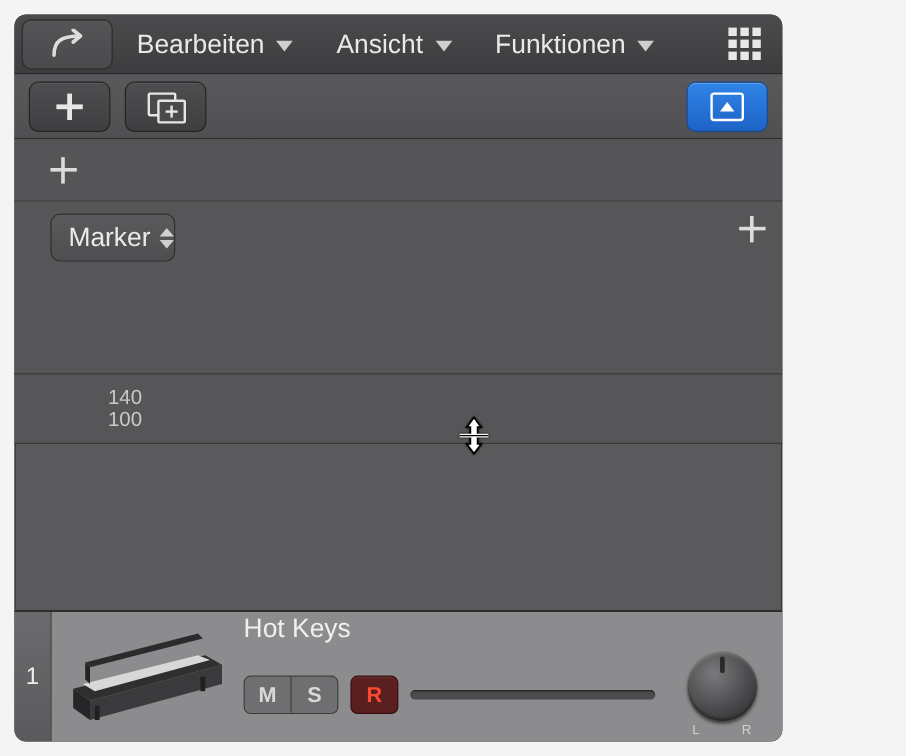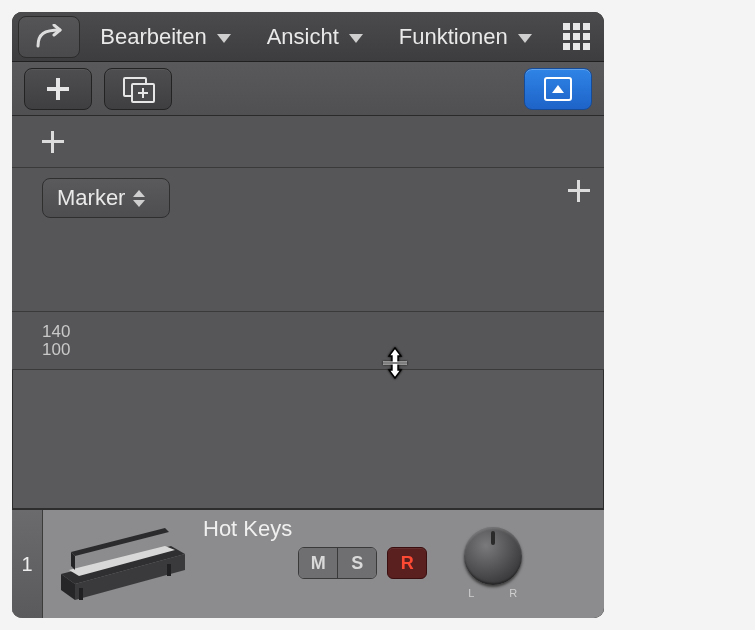--- a/index.html
+++ b/index.html
@@ -5,21 +5,21 @@
   html,body{margin:0;padding:0;background:#eee;}
   body{
     width:755px;height:630px;
     font-family:-apple-system,"Helvetica Neue",Arial,sans-serif;
     color:#eaeaea;
     background:#f4f4f4;
     box-sizing:border-box;
     padding:12px;
   }
   .window{
-    width:592px;height:606px;
+    width:640px;height:606px;
     background:#5a5a5c;
     border-radius:10px;
     overflow:hidden;
     position:relative;
     box-shadow:inset 0 0 0 1px #2d2d2d;
   }
 
   
   .menubar{
     height:50px;
@@ -100,35 +100,35 @@
   }
   .grow.hdr{height:52px;background:#555557;}
   .grow .title{flex:1;}
   .grow .row-plus{position:relative;width:22px;height:22px;}
   .grow .row-plus::before,.grow .row-plus::after{content:"";position:absolute;background:#dcdcdc;}
   .grow .row-plus::before{left:9px;top:0;width:3px;height:22px;}
   .grow .row-plus::after{top:9px;left:0;height:3px;width:22px;}
 
   .marker-area{height:144px;background:#565658;border-bottom:1px solid #3a3a3b;padding:10px 14px 0 30px;box-sizing:border-box;position:relative;display:flex;align-items:flex-start;}
   .marker-popup{
-    height:38px;padding:0 24px 0 14px;
+    height:38px;padding:0 0 0 14px;
     background:linear-gradient(#5a5a5c,#4e4e50);
     border:1px solid #2f2f30;border-radius:8px;
     display:flex;align-items:center;gap:8px;font-size:22px;
   }
   .marker-popup .carets{display:flex;flex-direction:column;gap:3px;}
   .marker-popup .carets .up{width:0;height:0;border-left:6px solid transparent;border-right:6px solid transparent;border-bottom:7px solid #cfcfcf;}
   .marker-popup .carets .down{width:0;height:0;border-left:6px solid transparent;border-right:6px solid transparent;border-top:7px solid #cfcfcf;}
   .marker-area .row-plus{position:absolute;top:12px;right:14px;width:22px;height:22px;}
   .marker-area .row-plus::before,.marker-area .row-plus::after{content:"";position:absolute;background:#dcdcdc;}
   .marker-area .row-plus::before{left:9px;top:0;width:3px;height:22px;}
   .marker-area .row-plus::after{top:9px;left:0;height:3px;width:22px;}
 
   .tempo-row{height:58px;padding-right:10px;}
-  .tempo-vals{display:flex;flex-direction:column;align-items:flex-end;font-size:17px;line-height:18px;color:#c9c9c9;font-feature-settings:"tnum";}
+  .tempo-vals{display:flex;flex-direction:column;align-items:flex-end;font-size:17px;line-height:18px;color:#c9c9c9;font-feature-settings:"tnum";margin-left:48px;}
 
   
   .resize-cursor{
     position:absolute;left:368px;top:334px;width:30px;height:34px;
     pointer-events:none;
   }
   .resize-cursor svg{filter:drop-shadow(0 0 1px #000);}
 
   
   .track{
@@ -140,21 +140,21 @@
   .track .index{
     width:30px;display:flex;align-items:center;justify-content:center;
     color:#eee;font-size:20px;
     background:linear-gradient(#6b6b6d,#5a5a5c);
     border-right:1px solid #3c3c3d;
   }
   .track .icon-cell{
     width:160px;display:flex;align-items:center;justify-content:center;
   }
   .piano{position:relative;width:132px;height:84px;}
-  .track .body{flex:1;display:flex;flex-direction:row;gap:6px;padding:6px 4px 8px 0;}
+  .track .body{flex:1;display:flex;flex-direction:column;justify-content:center;gap:6px;padding:6px 4px 8px 0;}
   .track .name{font-size:22px;color:#f0f0f0;}
   .track .controls{display:flex;align-items:center;gap:10px;}
   .ms-group{display:flex;border-radius:6px;overflow:hidden;border:1px solid #3a3a3b;}
   .ms-btn{width:38px;height:30px;display:flex;align-items:center;justify-content:center;background:#6f6f71;color:#d9d9d9;font-size:18px;font-weight:600;}
   .ms-btn + .ms-btn{border-left:1px solid #3a3a3b;}
   .rec-btn{width:38px;height:30px;border-radius:6px;border:1px solid #3a0e0e;background:#5a2020;color:#ff4a33;font-size:18px;font-weight:700;display:flex;align-items:center;justify-content:center;box-shadow:inset 0 1px 0 rgba(255,255,255,.07);}
   .vol-slider{position:relative;flex:1;max-width:290px;height:22px;}
   .vol-slider .rail{position:absolute;left:0;right:0;top:7px;height:8px;border-radius:4px;background:#4c4c4e;box-shadow:inset 0 1px 1px rgba(0,0,0,.6);}
   .vol-slider .thumb{position:absolute;top:-5px;width:30px;height:30px;border-radius:50%;background:radial-gradient(circle at 35% 30%,#cfcfd1,#8b8b8d);left:234px;box-shadow:0 1px 2px rgba(0,0,0,.6),inset 0 1px 1px rgba(255,255,255,.4);}
   .pan-wrap{width:92px;display:flex;flex-direction:column;align-items:center;gap:2px;}

